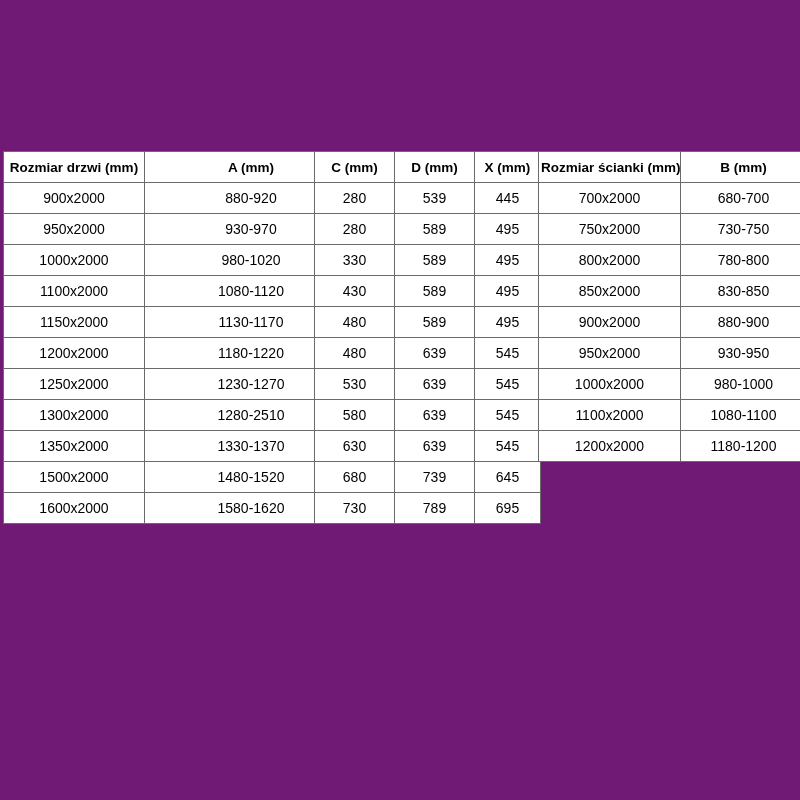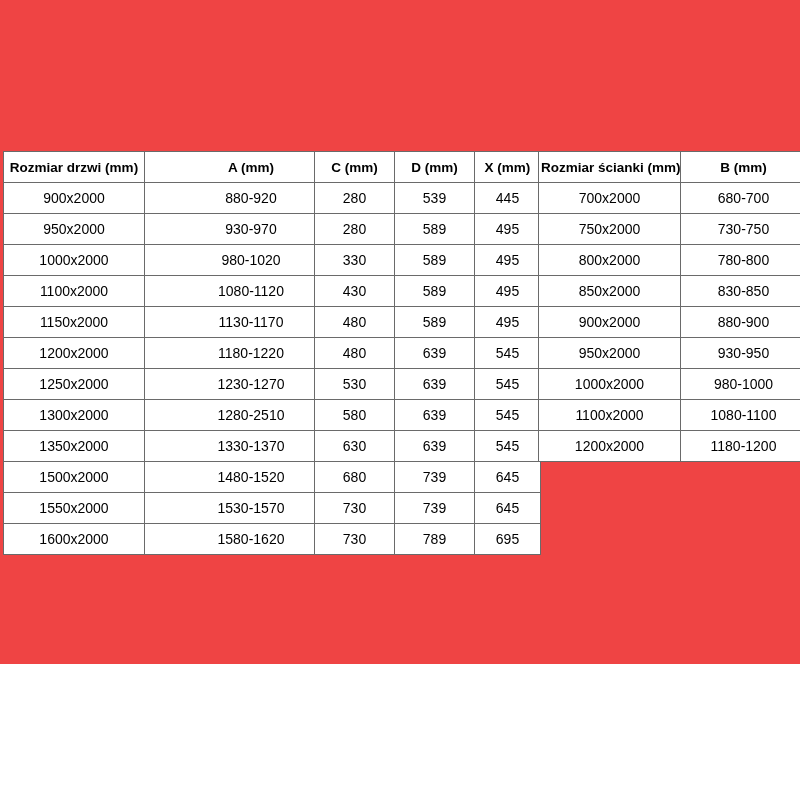--- a/index.html
+++ b/index.html
@@ -7,22 +7,22 @@
     padding: 0;
     background: #ffffff;
     width: 800px;
     height: 800px;
     font-family: "Liberation Sans", sans-serif;
     color: #000000;
   }
   .canvas {
     position: relative;
     width: 800px;
-    height: 664px;
-    background: #ef4444;
+    height: 800px;
+    background: #701a75;
     overflow: hidden;
   }
   table.spec {
     position: absolute;
     border-collapse: collapse;
     table-layout: fixed;
     background: #ffffff;
   }
   table.spec th, table.spec td {
     border: 1px solid #6a6a6a;
@@ -137,27 +137,20 @@
           <td>545</td>
         </tr>
         <tr>
           <td>1500x2000</td>
           <td>1480-1520</td>
           <td>680</td>
           <td>739</td>
           <td>645</td>
         </tr>
         <tr>
-          <td>1550x2000</td>
-          <td>1530-1570</td>
-          <td>730</td>
-          <td>739</td>
-          <td>645</td>
-        </tr>
-        <tr>
           <td>1600x2000</td>
           <td>1580-1620</td>
           <td>730</td>
           <td>789</td>
           <td>695</td>
         </tr>
       </tbody>
   </table>
 
   <table class="spec" id="wall-table">

